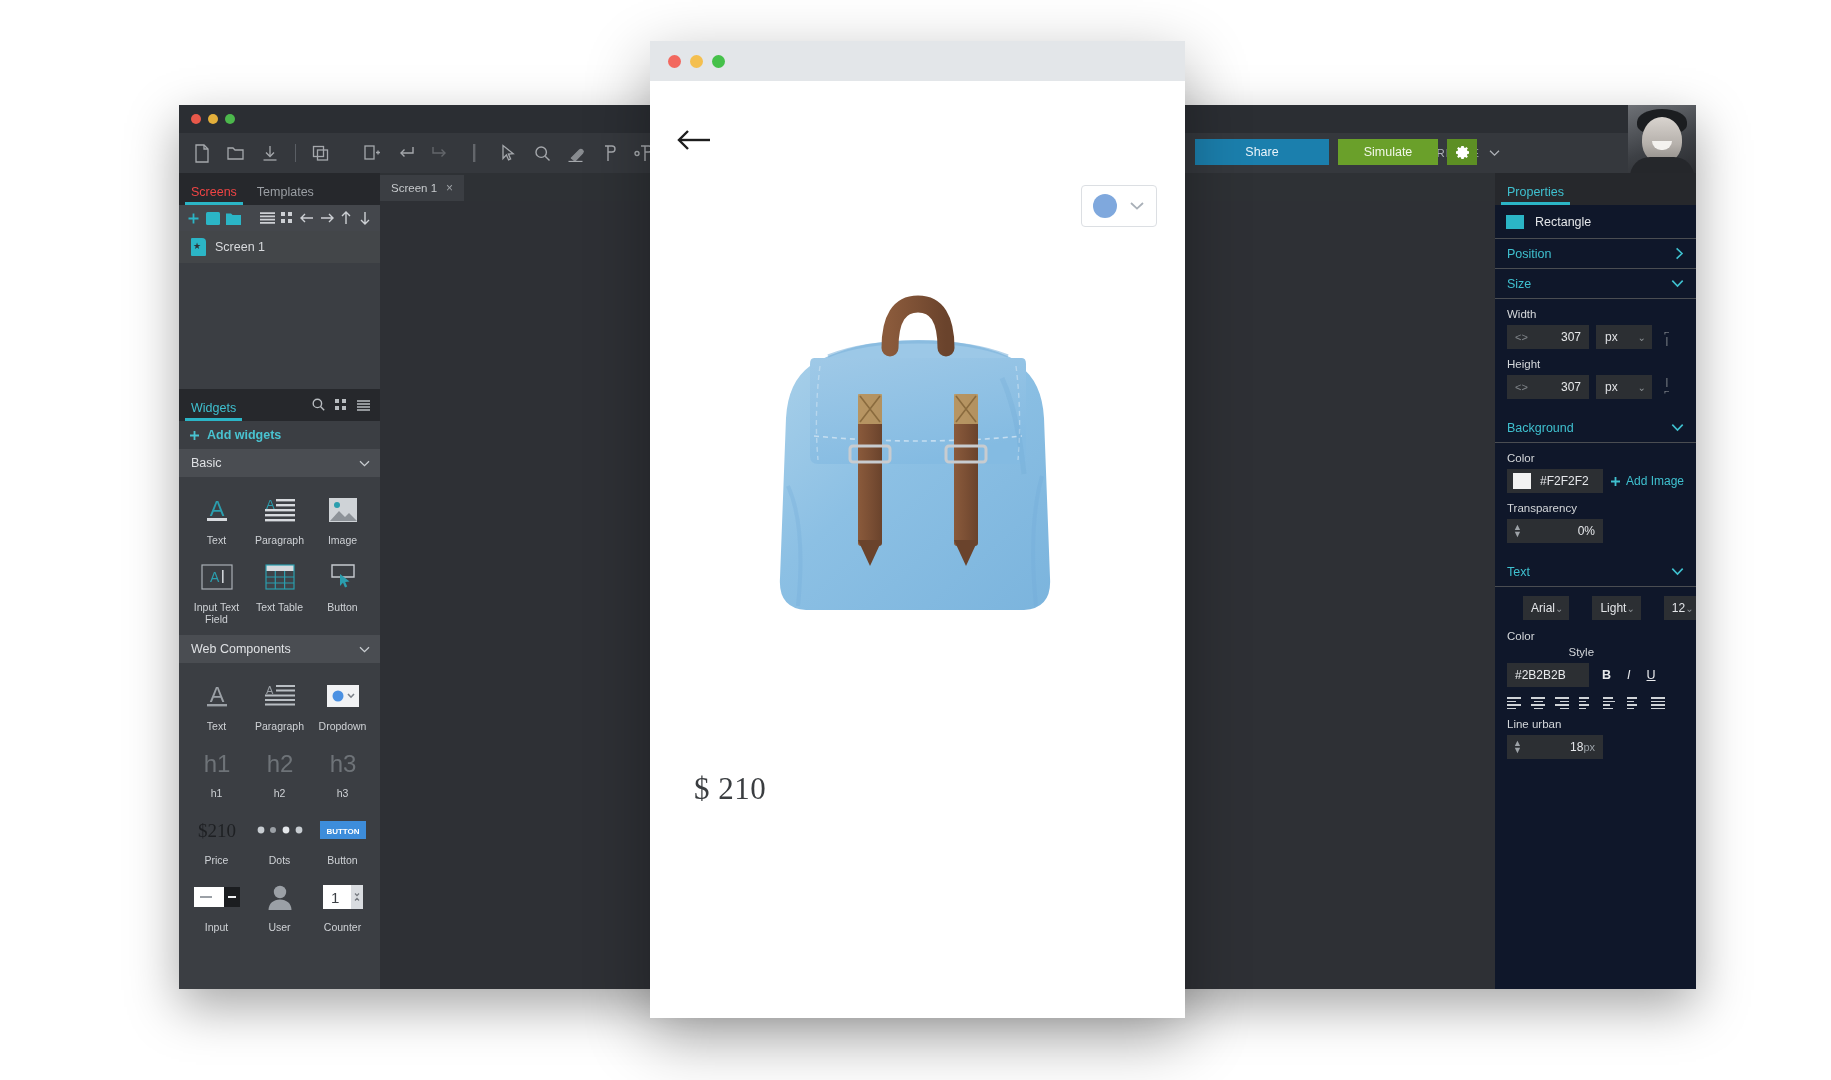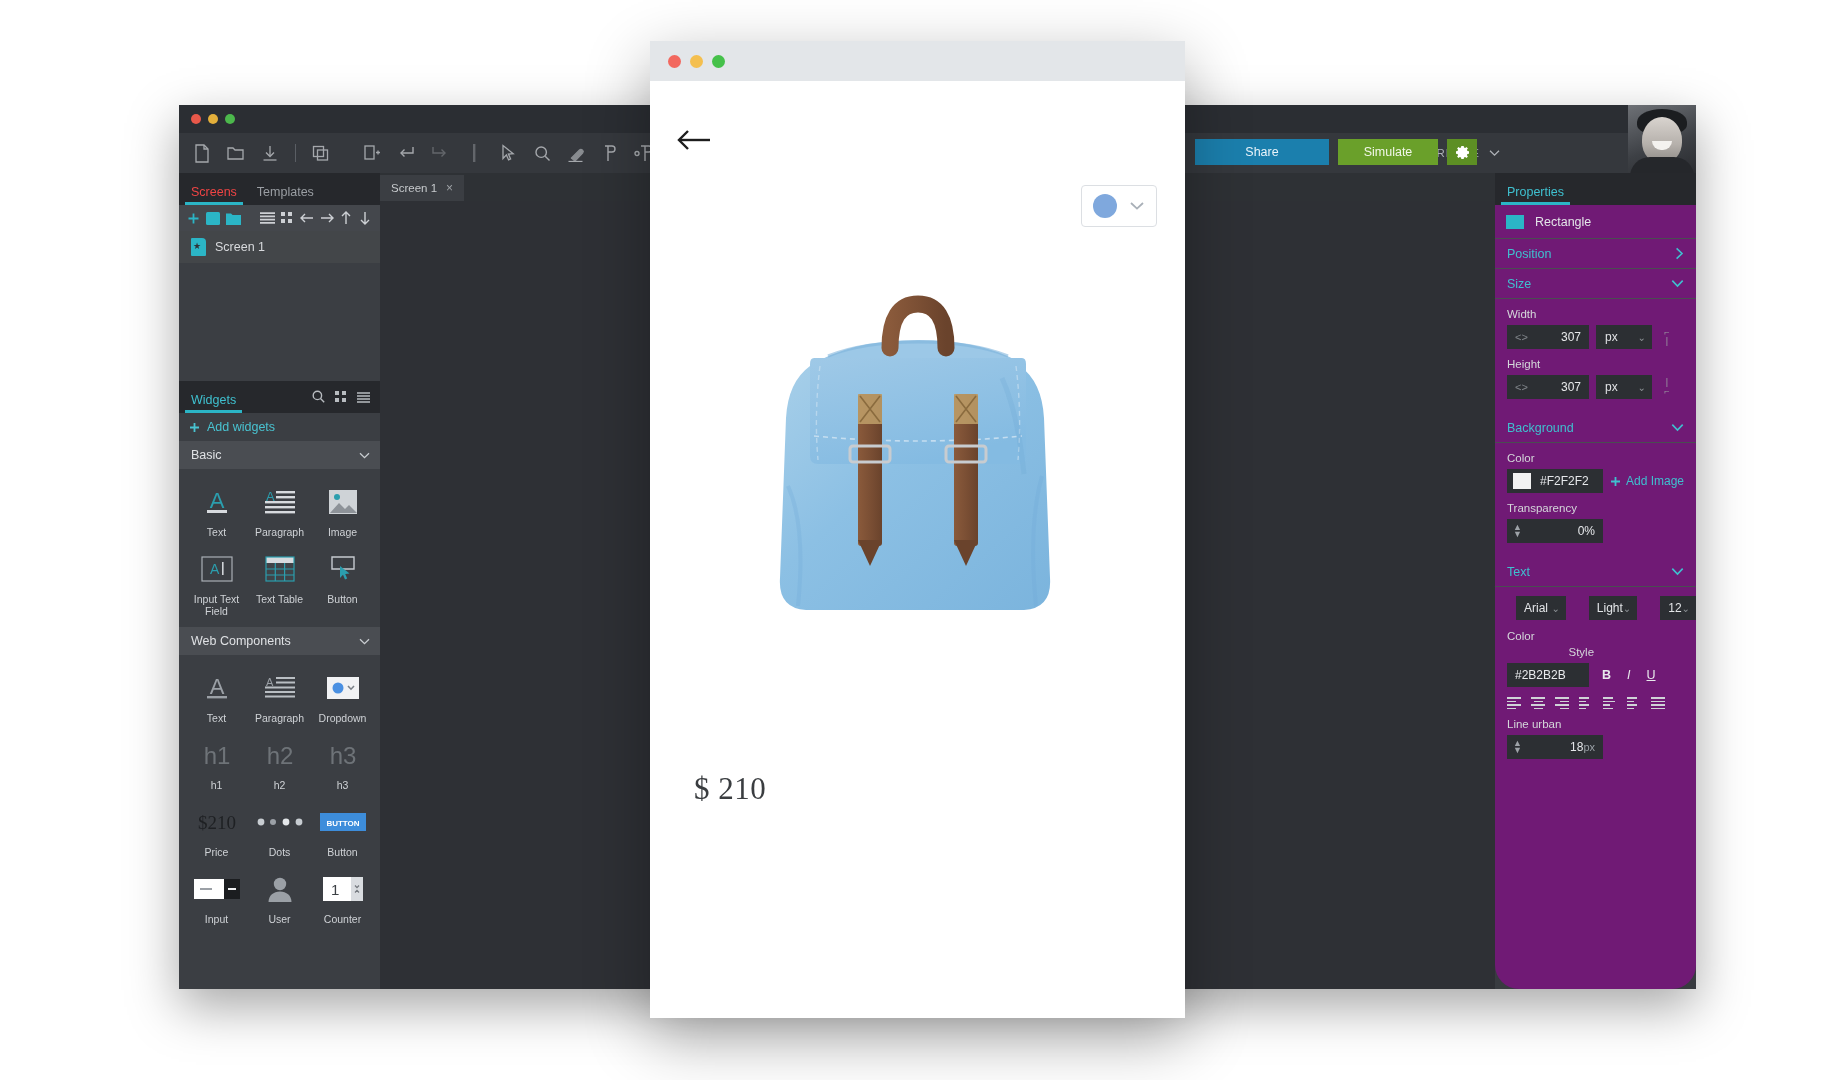--- a/index.html
+++ b/index.html
@@ -101,27 +101,28 @@
   .screen-ico { width: 15px; height: 18px; background:#2bb5c6; position: relative; border-radius: 1px 4px 1px 1px; }
   .screen-ico::after{ content:'★'; position:absolute; left:2px; top:3px; font-size:9px; color:#2f3236; }
 
   .tree-body { height: 118px; background: #3b3e43; }
 
   
   .widgets-panel { background: #3b3e43; }
   .w-tabs {
     height: 32px; background: #26282c; display:flex; align-items:flex-end; padding-left:12px;
     position: relative;
+    margin-top: 8px;
   }
   .w-tab { font-size:12.5px; color:#3fc0cf; padding-bottom:6px; position:relative; }
   .w-tab::after { content:''; position:absolute; left:-6px; right:-6px; bottom:0; height:3px; background:#2bb5c6; }
   .w-tab-icons { position:absolute; right: 10px; top: 8px; display:flex; gap:10px; color:#b8bcc0; }
   .add-widgets {
     height: 28px; display:flex; align-items:center; gap:7px; padding-left:10px;
-    color:#49c3d1; font-size:12.5px; background:#3b3e43;
+    color:#49c3d1; font-size:12.5px; background:#3b3e43;font-weight:bold;
   }
   .group-header {
     height: 28px; background:#4a4d52; display:flex; align-items:center; justify-content:space-between;
     padding: 0 10px 0 12px; color:#dfe1e4; font-size:12.5px;
   }
   .wgrid { display:grid; grid-template-columns: repeat(3,1fr); background:#3b3e43; padding: 8px 6px 4px; }
   .wcell {
     display:flex; flex-direction:column; align-items:center; justify-content:flex-start;
     padding: 8px 2px 6px; gap: 7px; min-height: 66px;
   }
@@ -150,21 +151,21 @@
     background:#6aa02a; color:#f1f7e8; font-size:12.5px; width: 100px; height: 26px;
     display:flex; align-items:center; justify-content:center;
   }
   .btn-gear {
     background:#5d8f24; width: 30px; height: 26px; display:flex; align-items:center; justify-content:center;
     color:#fff;
   }
 
   
   .right-col {
-    position:absolute; right:0; top:68px; width:201px; bottom:0; background:#701a75;border-radius:24px;
+    position:absolute; right:0; top:68px; width:201px; bottom:0; background:#0f172a;
   }
   .prop-tabs { height:32px; background:#26282c; display:flex; align-items:flex-end; padding-left:12px; }
   .prop-tab { font-size:12.5px; color:#3fc0cf; padding-bottom:6px; position:relative; }
   .prop-tab::after { content:''; position:absolute; left:-6px; right:-6px; bottom:0; height:3px; background:#2bb5c6; }
 
   .sel-row { height: 34px; display:flex; align-items:center; gap:11px; padding-left:11px;
              border-bottom:1px solid #4a4d52; }
   .sel-swatch { width:18px; height:14px; background:#2bb5c6; }
   .sel-name { font-size:12.5px; color:#e3e5e8; }
 
@@ -192,21 +193,21 @@
   .swatch-box {
     background:#2c2f33; height:24px; width:96px; display:flex; align-items:center; gap:9px; padding-left:6px;
     color:#e5e7ea; font-size:12px;
   }
   .swatch { width:18px; height:16px; background:#f2f2f2; }
   .add-image { color:#3fc0cf; font-size:12px; display:flex; align-items:center; gap:5px; }
   .stepper { background:#2c2f33; height:24px; width:96px; display:flex; align-items:center;
              justify-content:space-between; padding: 0 8px 0 6px; color:#e5e7ea; font-size:12px; }
   .stepper .arrows { color:#9ea3a8; font-size: 9px; line-height: .8; display:flex; flex-direction:column; }
 
-  .font-row { display:flex; gap:23px; padding: 9px 0 0 21px; align-items:center; }
+  .font-row { display:flex; gap:23px; padding: 9px 0 0 28px; align-items:center; }
   .fontbox { background:#2c2f33; height:24px; display:flex; align-items:center; justify-content:space-between;
              padding: 0 6px 0 8px; color:#e3e5e8; font-size:12px; }
   .style-btns { display:flex; gap:16px; align-items:center; color:#e8eaec; font-size:12.5px; padding-left: 6px;}
   .align-row { display:flex; gap:10px; padding: 10px 0 0 12px; align-items:center; }
   .align-ico { width:14px; height:12px; display:flex; flex-direction:column; justify-content:space-between; }
   .align-ico i { display:block; height:1.5px; background:#cfd3d7; }
 
   
   .phone {
     position:absolute; left: 650px; top: 41px; width: 535px; height: 977px;

